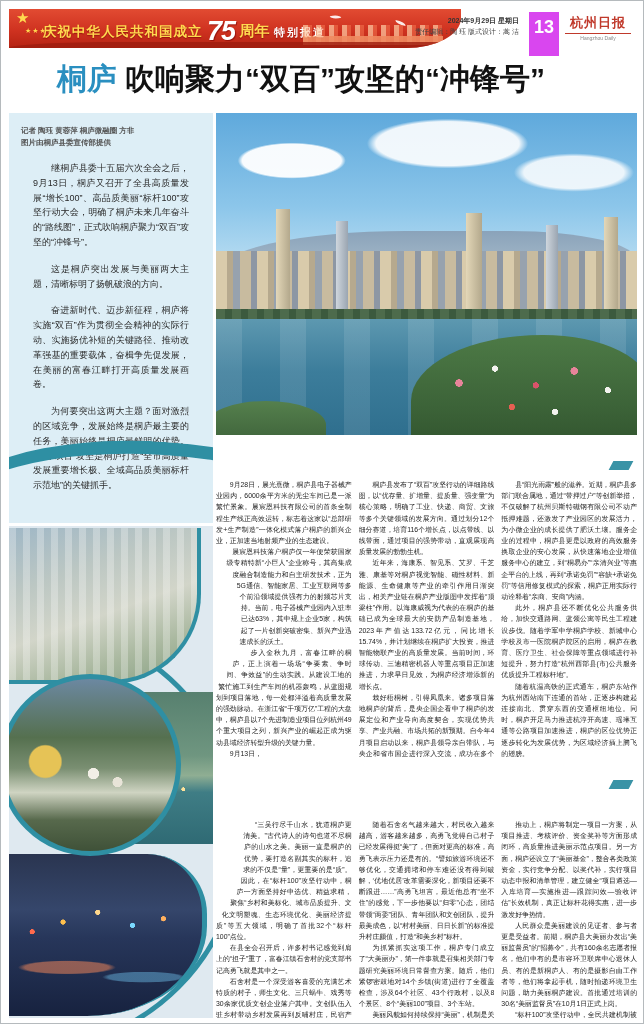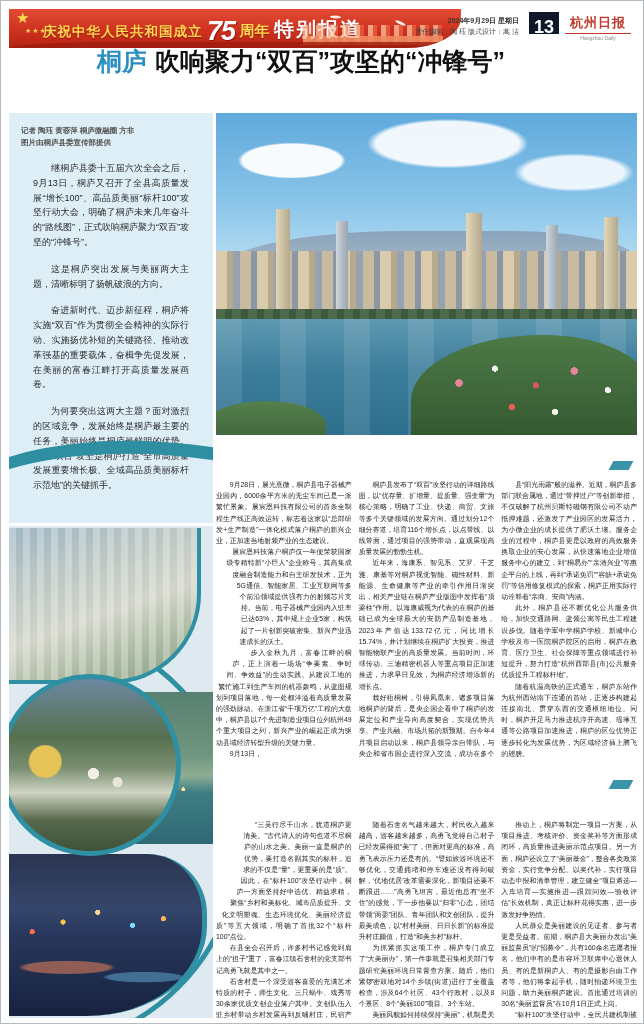--- a/index.html
+++ b/index.html
@@ -13,40 +13,40 @@
       border-radius:0 0 55px 0/0 0 30px 0;overflow:hidden;}
   .banner-red::after{content:"";position:absolute;left:0;bottom:0;width:100%;height:6px;
       background:#9e1d0f;border-radius:100% 0 0 0/400% 0 0 0;opacity:.8;}
   .flag-stars{position:absolute;left:7px;top:1px;color:#ffd94f;font-size:15px;line-height:15px;}
   .flag-stars .small{font-size:7px;letter-spacing:1px;display:block;margin-left:9px;margin-top:-2px;}
   .slogan{position:absolute;left:34px;top:7px;white-space:nowrap;}
   .slogan .s1{color:#ffd94f;font-size:13.5px;font-weight:bold;letter-spacing:1px;text-shadow:0 1px 1px rgba(120,0,0,.6);}
   .slogan .s75{color:#fff;font-size:27px;font-weight:bold;font-style:italic;vertical-align:-4px;
       text-shadow:1px 1px 1px rgba(120,0,0,.6);letter-spacing:-1px;}
   .slogan .s2{color:#ffd94f;font-size:15px;font-weight:bold;text-shadow:0 1px 1px rgba(120,0,0,.6);}
-  .slogan .s3{color:#fff;font-size:20px;font-weight:bold;letter-spacing:2px;text-shadow:0 1px 1px rgba(120,0,0,.6);}
+  .slogan .s3{color:#fff;font-size:11px;font-weight:bold;letter-spacing:2px;text-shadow:0 1px 1px rgba(120,0,0,.6);}
   .city-sil{position:absolute;right:18px;bottom:3px;width:140px;height:20px;opacity:.75;
       background:
         linear-gradient(0deg,rgba(255,170,120,.9) 0 9px,transparent 9px),
         repeating-linear-gradient(90deg,rgba(255,205,165,.95) 0 5px,rgba(255,140,95,.55) 5px 9px,transparent 9px 13px);
   }
   .dove{position:absolute;width:11px;height:4px;background:#fff;border-radius:0 100% 0 100%;opacity:.9;}
   .dove.d1{right:120px;top:6px;transform:rotate(-12deg);}
   .dove.d2{right:55px;top:12px;transform:rotate(10deg);}
   .banner-right{position:absolute;left:452px;top:0;width:176px;height:39px;}
   .issue{position:absolute;right:118px;top:6px;text-align:right;font-size:7px;line-height:11px;color:#444;white-space:nowrap;}
   .issue .d1{font-weight:bold;color:#333;}
-  .pagenum{position:absolute;right:78px;top:3px;width:30px;height:22px;background:#0f172a;color:#fff;
+  .pagenum{position:absolute;right:78px;top:3px;width:30px;height:44px;background:#d946ef;color:#fff;
       font-size:18px;font-weight:bold;text-align:center;line-height:30px;}
   .masthead{position:absolute;right:6px;top:5px;width:66px;text-align:center;}
   .masthead .cn{font-family:"Liberation Serif",serif;font-weight:bold;font-size:13px;color:#c0392b;letter-spacing:1px;}
   .masthead .en{font-size:5px;color:#888;border-top:1px solid #c0392b;margin-top:1px;padding-top:1px;}
   
-  .headline{position:absolute;left:0;top:44px;width:600px;text-align:center;font-weight:900;
-      font-size:25px;letter-spacing:0px;white-space:nowrap;}
+  .headline{position:absolute;left:0;top:58px;width:600px;text-align:center;font-weight:900;
+      font-size:30px;letter-spacing:0px;white-space:nowrap;}
   .headline .loc{color:#2a8fc0;margin-right:8px;}
   .headline .main{color:#111;}
   
   .intro{position:absolute;left:8px;top:112px;width:204px;height:410px;background:#ddeef6;
       padding:12px 12px 0 12px;overflow:hidden;}
   .intro::after{content:"";position:absolute;left:-70px;bottom:-95px;width:420px;height:150px;
       border:13px solid #2e8fa3;border-color:#2e8fa3 transparent transparent transparent;
       border-radius:50%;transform:rotate(4deg);}
   .byline{font-size:7.5px;line-height:12px;color:#555;font-weight:bold;margin-bottom:8px;}
   .intro-text p{margin:12px;font-size:9px;line-height:14.8px;text-align:justify;text-indent:2em;color:#2a2a2a;}

